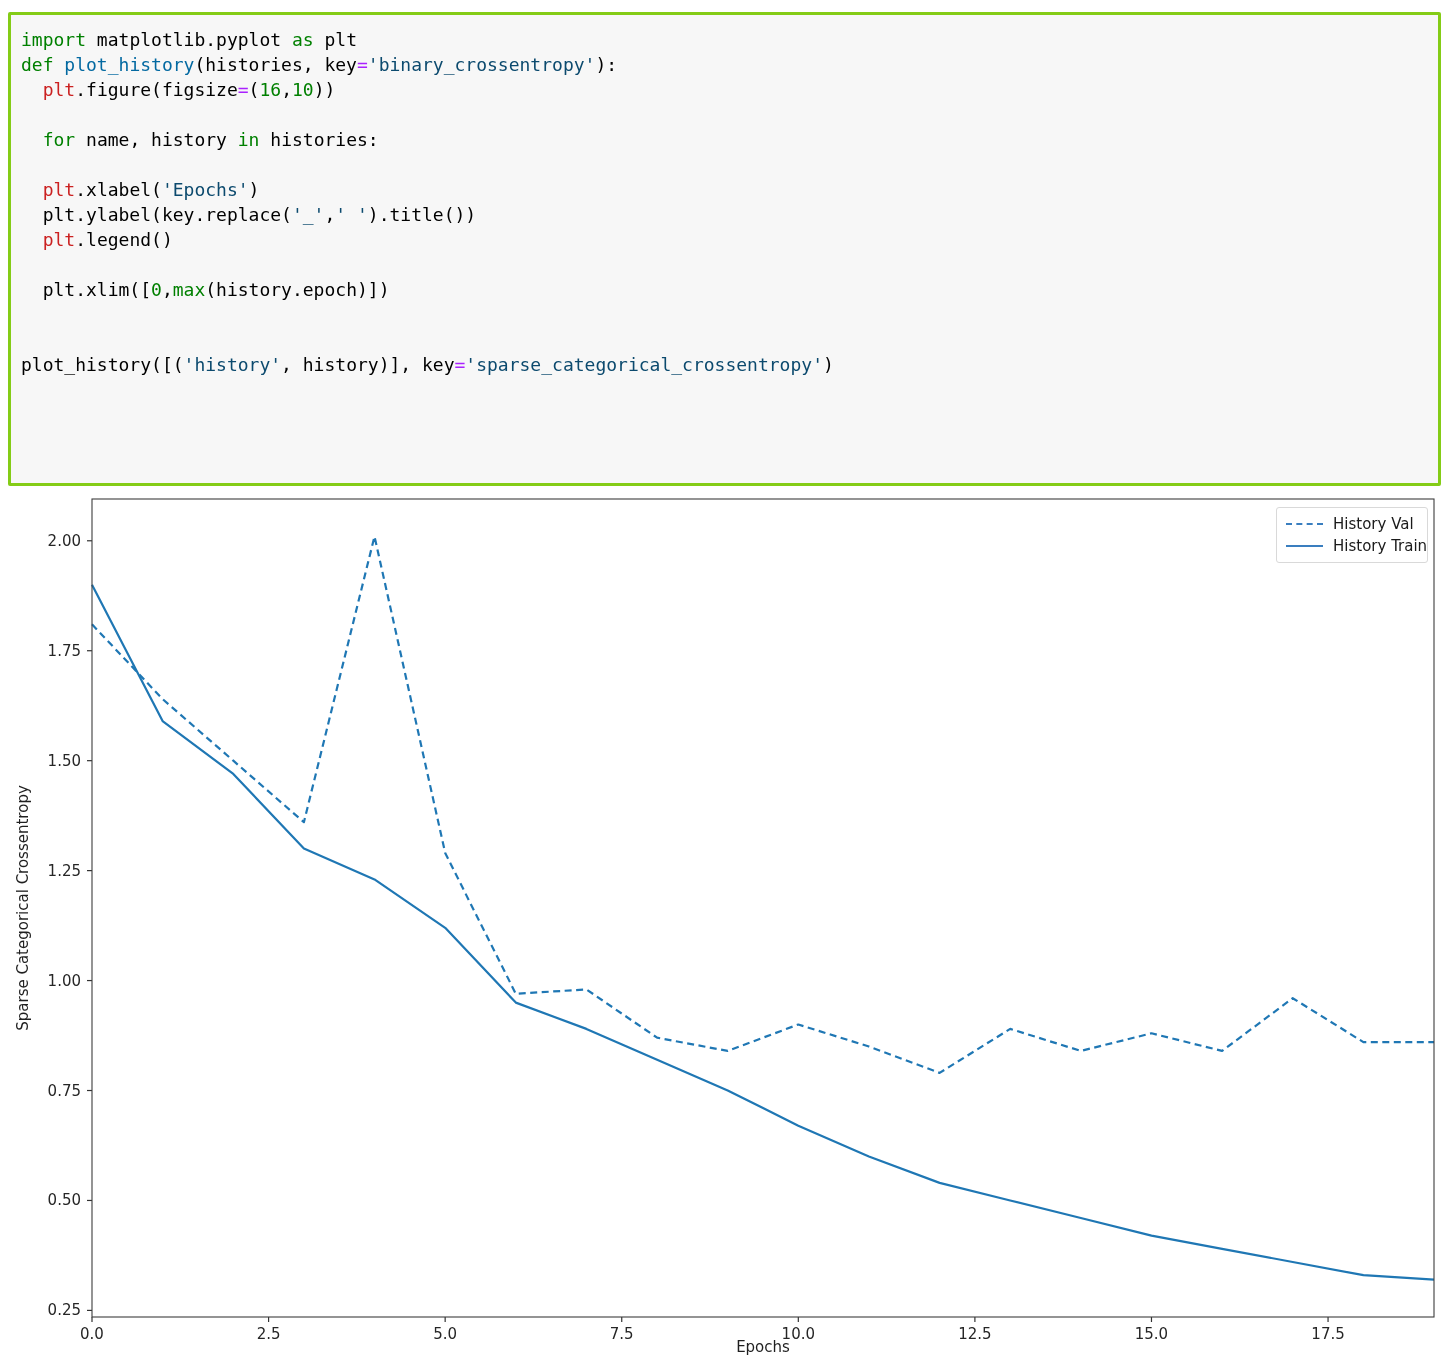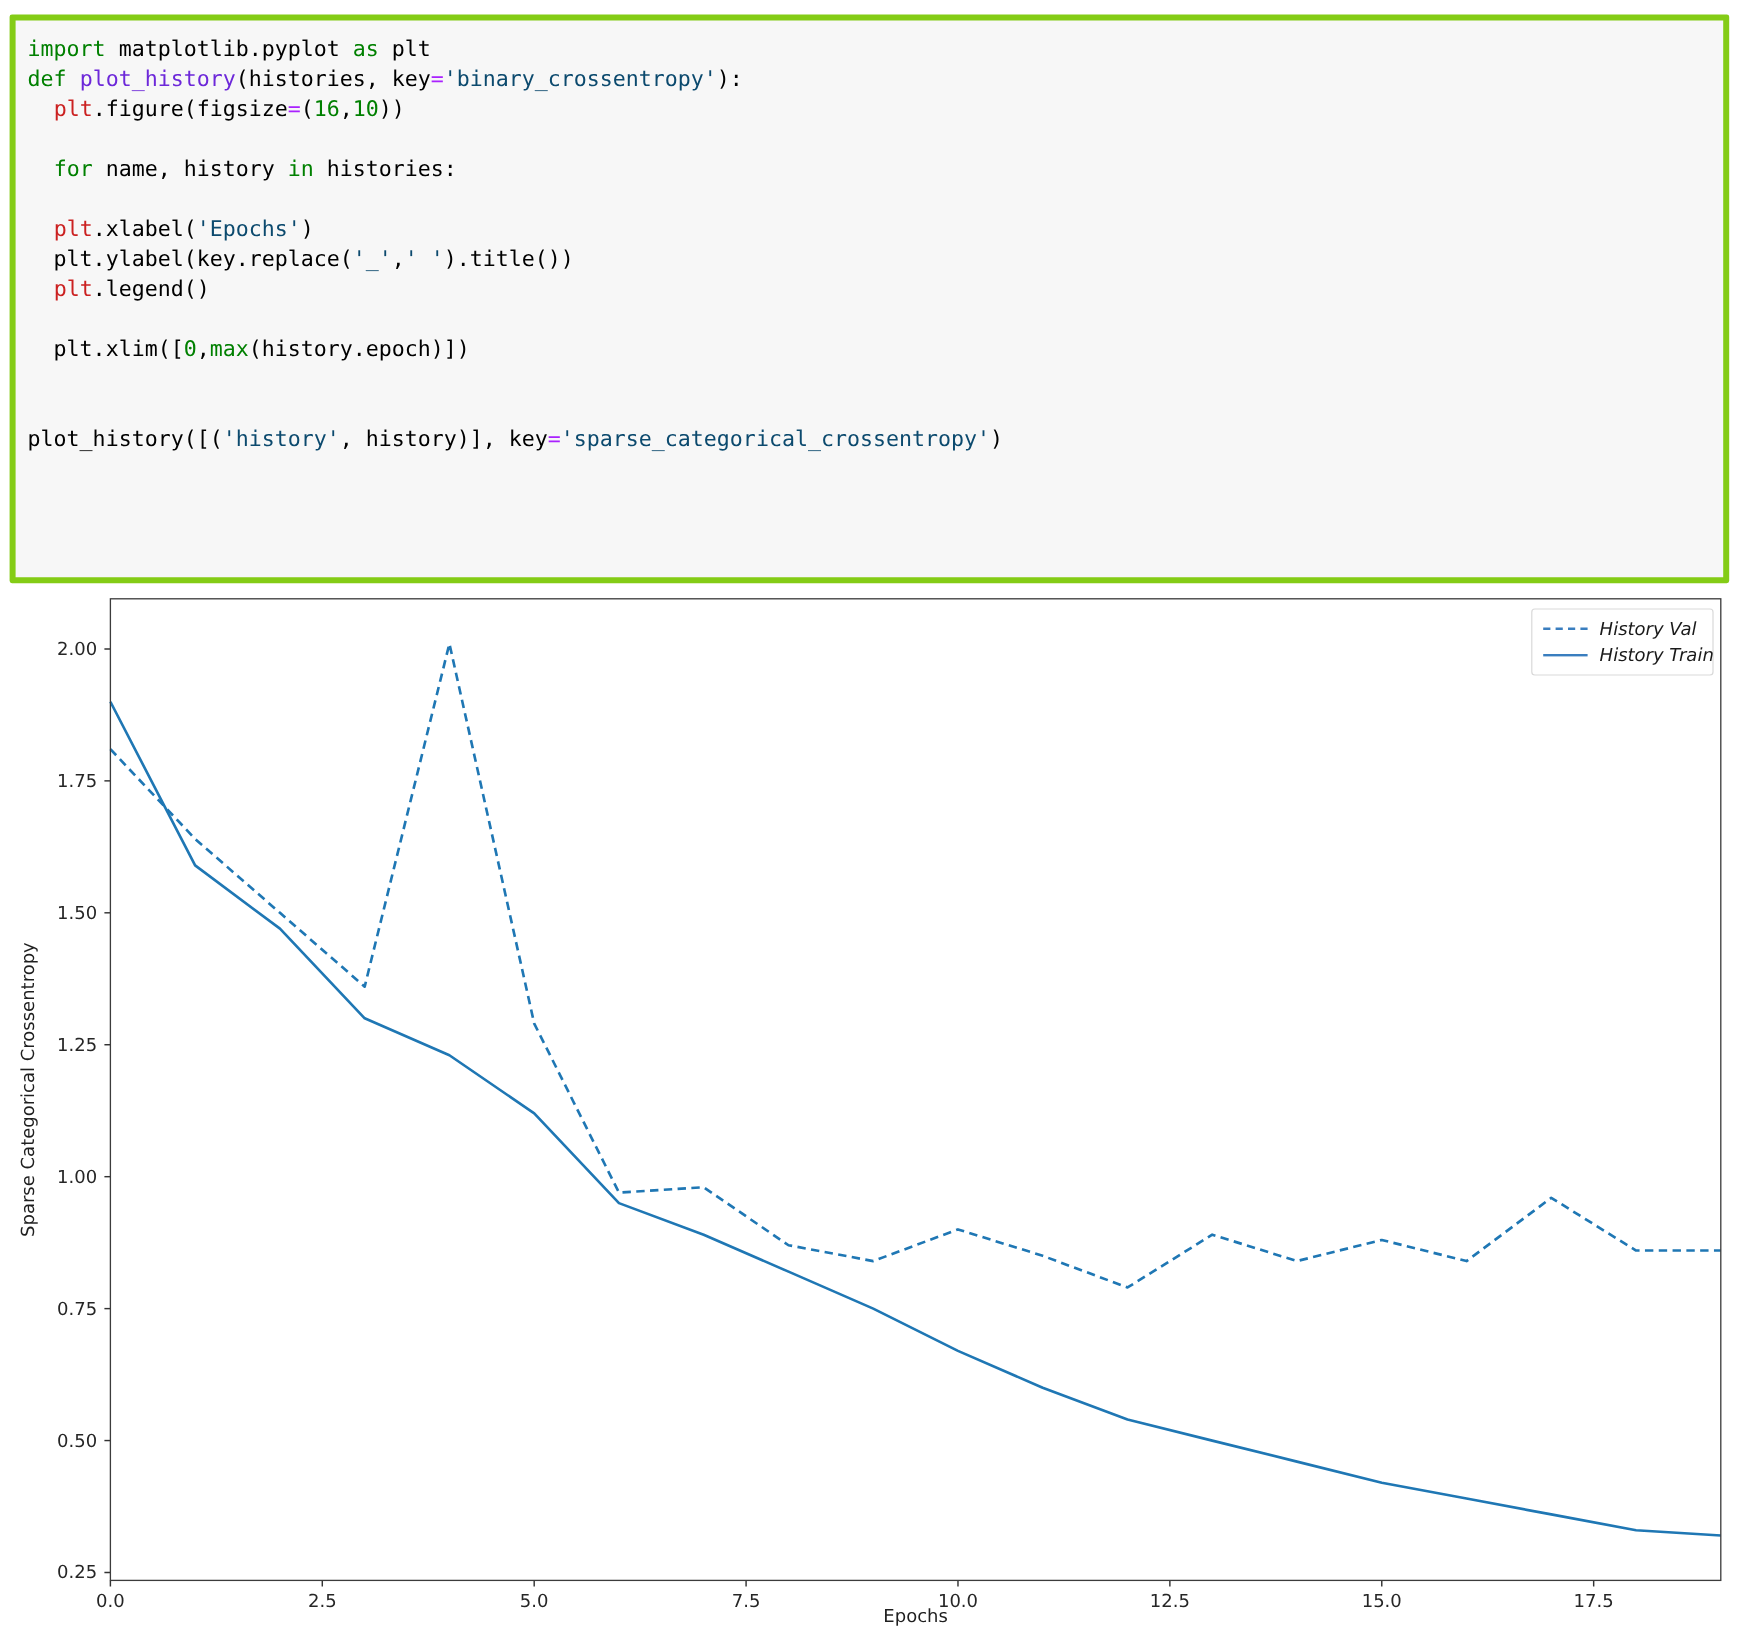--- a/index.html
+++ b/index.html
@@ -1,45 +1,45 @@
 <!DOCTYPE html>
 <html><head>
 <meta charset="utf-8">
 <style>
   html,body{margin:0;padding:0;background:#ffffff;}
   #page{position:relative;width:1451px;height:1361px;background:#ffffff;overflow:hidden;
         font-family:"Liberation Sans",sans-serif;}
   
   #code-cell{position:absolute;left:8px;top:12px;width:1433px;height:474px;
-             background:#f7f7f7;border:5px solid #84cc16;border-radius:2px;
+             background:#f7f7f7;border:3px solid #84cc16;border-radius:2px;
              box-sizing:border-box;padding:12px 6px 12px 10px;}
   .code-line{white-space:pre;font-family:"DejaVu Sans Mono","Liberation Mono",monospace;
              font-size:18px;line-height:25px;height:25px;color:#000;}
   .tok-p{color:#000000;}
   .tok-k{color:#008000;}
-  .tok-f{color:#6d28d9;}
+  .tok-f{color:#0369a1;}
   .tok-s{color:#0c4a6e;}
   .tok-o{color:#aa22ff;}
   .tok-m{color:#008000;}
   .tok-r{color:#cb2121;}
   
   #figure{position:absolute;left:0;top:488px;width:1451px;height:873px;background:#ffffff;}
   #chart-svg{position:absolute;left:0;top:0;}
   .ticklab{font-family:"DejaVu Sans","Liberation Sans",sans-serif;font-size:15px;fill:#262626;}
   .axlab{font-family:"DejaVu Sans","Liberation Sans",sans-serif;font-size:15px;fill:#1f1f1f;}
   
   #legend{position:absolute;left:1276px;top:19px;width:152px;
           background:rgba(255,255,255,0.85);border:1px solid #d9d9d9;border-radius:3px;
           padding:5px 8px 5px 9px;box-sizing:border-box;}
   .legend-row{display:flex;align-items:center;height:22px;}
   .legend-sample{width:37px;height:0;margin-right:10px;flex:0 0 auto;}
   .sample-dashed{border-top:2.6px dashed #3a7ebf;}
   .sample-solid{border-top:2.6px solid #3a7ebf;}
   .legend-label{font-family:"DejaVu Sans","Liberation Sans",sans-serif;font-size:15px;color:#1a1a1a;
-                white-space:nowrap;font-style:italic;}
+                white-space:nowrap;}
 </style>
 </head>
 <body>
 
 <div id="page">
 
   <div id="code-cell">
     <div id="code-editor">
         <div class="code-line"><span class="tok-k">import</span><span class="tok-p"> matplotlib.pyplot </span><span class="tok-k">as</span><span class="tok-p"> plt</span></div>
         <div class="code-line"><span class="tok-k">def</span><span class="tok-p"> </span><span class="tok-f">plot_history</span><span class="tok-p">(histories, key</span><span class="tok-o">=</span><span class="tok-s">'binary_crossentropy'</span><span class="tok-p">):</span></div>

